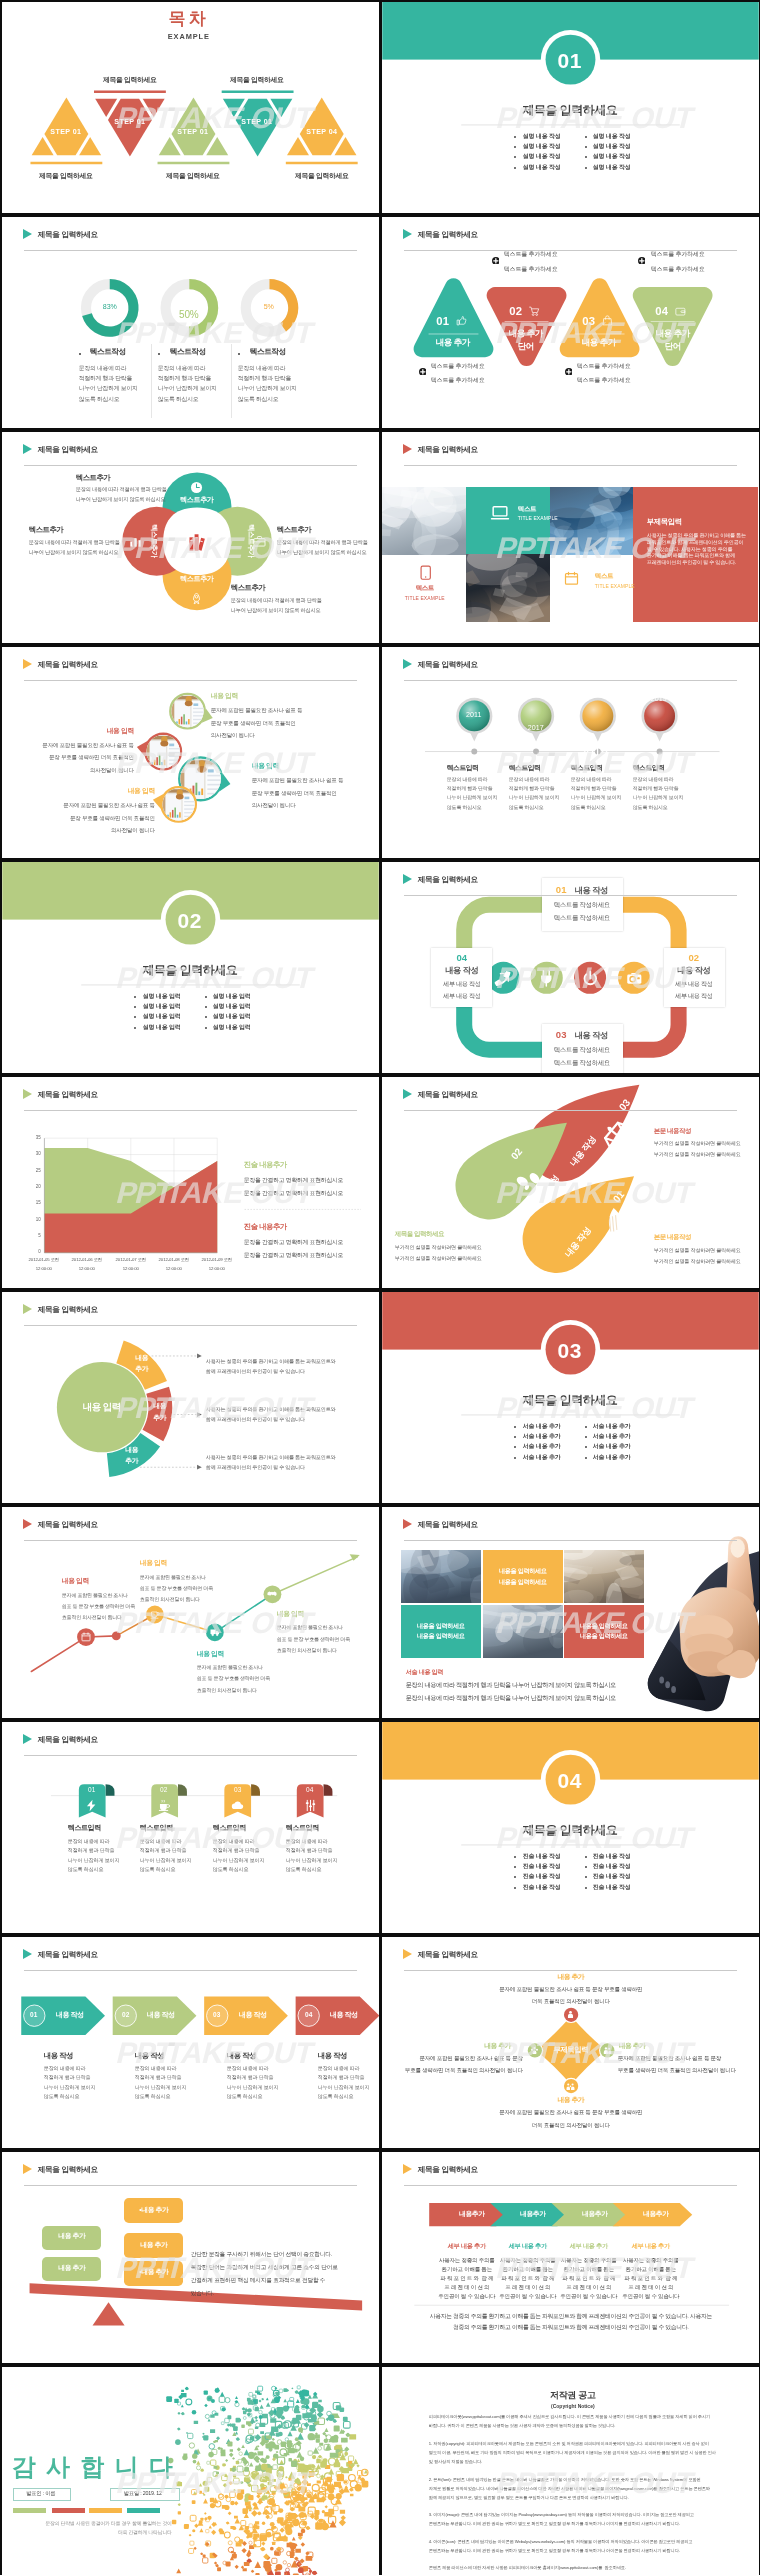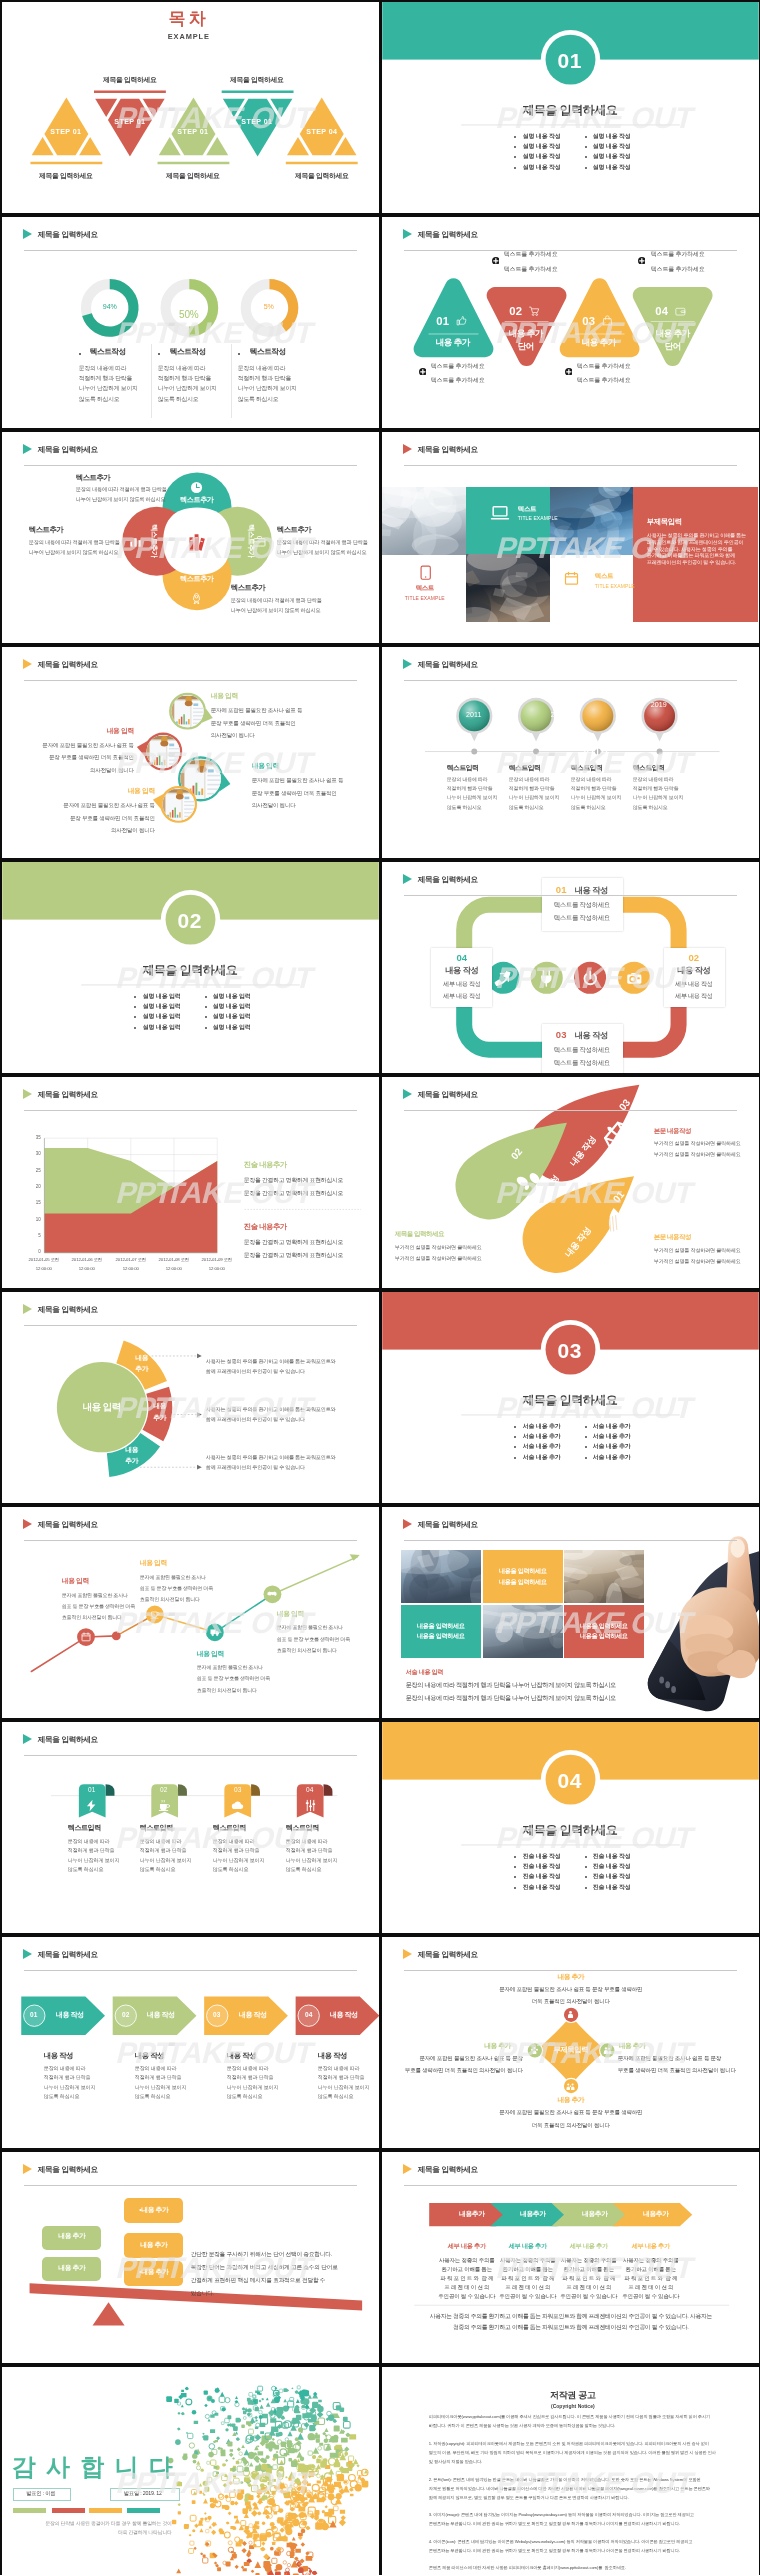--- a/index.html
+++ b/index.html
@@ -123,21 +123,21 @@
           <span class="line"></span>
         </div>
         <svg class="lay" width="377" height="211" viewBox="0 0 634 355.3">
           <circle cx="181" cy="153" r="40" fill="none" stroke="#ededed" stroke-width="17"></circle>
           <path d="M 181.00 113.00 A 40.0 40.0 0 1 1 142.67 164.43" fill="none" stroke="#2aa98c" stroke-width="17.0" stroke-linecap="butt"></path>
           <circle cx="315" cy="153" r="40" fill="none" stroke="#ededed" stroke-width="17"></circle>
           <path d="M 315.00 113.00 A 40.0 40.0 0 1 1 314.30 192.99" fill="none" stroke="#a8c96f" stroke-width="17.0" stroke-linecap="butt"></path>
           <circle cx="450" cy="153" r="40" fill="none" stroke="#ededed" stroke-width="17"></circle>
           <path d="M 450.00 113.00 A 40.0 40.0 0 0 1 473.06 185.69" fill="none" stroke="#f2a93b" stroke-width="17.0" stroke-linecap="butt"></path>
         </svg>
-        <span class="t c" style="left:108px;top:87px;font-size:7.1px;color:#2aa98c;letter-spacing:-0.1px;">94%</span>
+        <span class="t c" style="left:108px;top:87px;font-size:7.1px;color:#2aa98c;letter-spacing:-0.1px;">83%</span>
         <span class="t" style="left:77px;top:136px;width:2px;height:2px;background:#3d3d3d;border-radius:50%"></span>
         <span class="t" style="left:88px;top:131px;font-size:7.7px;color:#3d3d3d;font-weight:bold;letter-spacing:-0.5px;">텍스트작성</span>
         <span class="t" style="left:77px;top:149px;font-size:5.8px;color:#5c5c5c;letter-spacing:-0.2px;">문장의 내용에 따라</span>
         <span class="t" style="left:77px;top:159px;font-size:5.8px;color:#5c5c5c;letter-spacing:-0.2px;">적절하게 행과 단락을</span>
         <span class="t" style="left:77px;top:169px;font-size:5.8px;color:#5c5c5c;letter-spacing:-0.2px;">나누어 난잡하게 보이지</span>
         <span class="t" style="left:77px;top:180px;font-size:5.8px;color:#5c5c5c;letter-spacing:-0.2px;">않도록 하십시오</span>
         <span class="t c" style="left:187px;top:93px;font-size:10px;color:#a8c96f;letter-spacing:-0.1px;">50%</span>
         <span class="t" style="left:156px;top:136px;width:2px;height:2px;background:#3d3d3d;border-radius:50%"></span>
         <span class="t" style="left:168px;top:131px;font-size:7.7px;color:#3d3d3d;font-weight:bold;letter-spacing:-0.5px;">텍스트작성</span>
         <span class="t" style="left:156px;top:149px;font-size:5.8px;color:#5c5c5c;letter-spacing:-0.2px;">문장의 내용에 따라</span>
@@ -660,33 +660,33 @@
           <circle cx="467" cy="116" r="26" fill="#c0392b"></circle>
           <circle cx="467" cy="116" r="26" fill="url(#pin3)"></circle>
           <circle cx="467" cy="176" r="5" fill="#b9b9b9"></circle>
         </svg>
         <span class="t c" style="left:92px;top:65px;font-size:7.1px;color:#ffffff;letter-spacing:0.1px;">2011</span>
         <span class="t" style="left:65px;top:118px;font-size:6.8px;color:#3d3d3d;font-weight:bold;letter-spacing:-0.5px;">텍스트입력</span>
         <span class="t" style="left:65px;top:131px;font-size:4.9px;color:#555;letter-spacing:-0.1px;">문장의 내용에 따라</span>
         <span class="t" style="left:65px;top:140px;font-size:4.9px;color:#555;letter-spacing:-0.1px;">적절하게 행과 단락을</span>
         <span class="t" style="left:65px;top:149px;font-size:4.9px;color:#555;letter-spacing:-0.1px;">나누어 난잡하게 보이지</span>
         <span class="t" style="left:65px;top:159px;font-size:4.9px;color:#555;letter-spacing:-0.1px;">않도록 하십시오</span>
-        <span class="t c" style="left:154px;top:65px;font-size:7.1px;color:#ffffff;letter-spacing:0.1px;margin-left:23px;">2017</span>
+        <span class="t c" style="left:154px;top:78px;font-size:7.1px;color:#ffffff;letter-spacing:0.1px;">2017</span>
         <span class="t" style="left:127px;top:118px;font-size:6.8px;color:#3d3d3d;font-weight:bold;letter-spacing:-0.5px;">텍스트입력</span>
         <span class="t" style="left:127px;top:131px;font-size:4.9px;color:#555;letter-spacing:-0.1px;">문장의 내용에 따라</span>
         <span class="t" style="left:127px;top:140px;font-size:4.9px;color:#555;letter-spacing:-0.1px;">적절하게 행과 단락을</span>
         <span class="t" style="left:127px;top:149px;font-size:4.9px;color:#555;letter-spacing:-0.1px;">나누어 난잡하게 보이지</span>
         <span class="t" style="left:127px;top:159px;font-size:4.9px;color:#555;letter-spacing:-0.1px;">않도록 하십시오</span>
         <span class="t c" style="left:212px;top:65px;font-size:13px;color:#ffffff;letter-spacing:0.1px;margin-top:34px;">2018</span>
         <span class="t" style="left:189px;top:118px;font-size:6.8px;color:#3d3d3d;font-weight:bold;letter-spacing:-0.5px;">텍스트입력</span>
         <span class="t" style="left:189px;top:131px;font-size:4.9px;color:#555;letter-spacing:-0.1px;">문장의 내용에 따라</span>
         <span class="t" style="left:189px;top:140px;font-size:4.9px;color:#555;letter-spacing:-0.1px;">적절하게 행과 단락을</span>
         <span class="t" style="left:189px;top:149px;font-size:4.9px;color:#555;letter-spacing:-0.1px;">나누어 난잡하게 보이지</span>
         <span class="t" style="left:189px;top:159px;font-size:4.9px;color:#555;letter-spacing:-0.1px;">않도록 하십시오</span>
-        <span class="t c" style="left:277px;top:55px;font-size:7.1px;color:#ffffff;letter-spacing:0.1px;">2019</span>
+        <span class="t c" style="left:277px;top:49px;font-size:7.1px;color:#ffffff;letter-spacing:0.1px;">2019</span>
         <span class="t" style="left:251px;top:118px;font-size:6.8px;color:#3d3d3d;font-weight:bold;letter-spacing:-0.5px;">텍스트입력</span>
         <span class="t" style="left:251px;top:131px;font-size:4.9px;color:#555;letter-spacing:-0.1px;">문장의 내용에 따라</span>
         <span class="t" style="left:251px;top:140px;font-size:4.9px;color:#555;letter-spacing:-0.1px;">적절하게 행과 단락을</span>
         <span class="t" style="left:251px;top:149px;font-size:4.9px;color:#555;letter-spacing:-0.1px;">나누어 난잡하게 보이지</span>
         <span class="t" style="left:251px;top:159px;font-size:4.9px;color:#555;letter-spacing:-0.1px;">않도록 하십시오</span>
         <svg class="wmark" viewBox="0 0 634 355.3">
           <g transform="translate(190,213) skewX(-14)">
             <g fill="#ffffff" fill-opacity="0.55">
               <text x="0" y="0" font-family="Liberation Sans, sans-serif" font-size="50" font-weight="bold" letter-spacing="-2">PPT</text>
               <text x="82" y="0" font-family="Liberation Sans, sans-serif" font-size="50" font-weight="bold" letter-spacing="-0.5">TAKE OUT</text>

